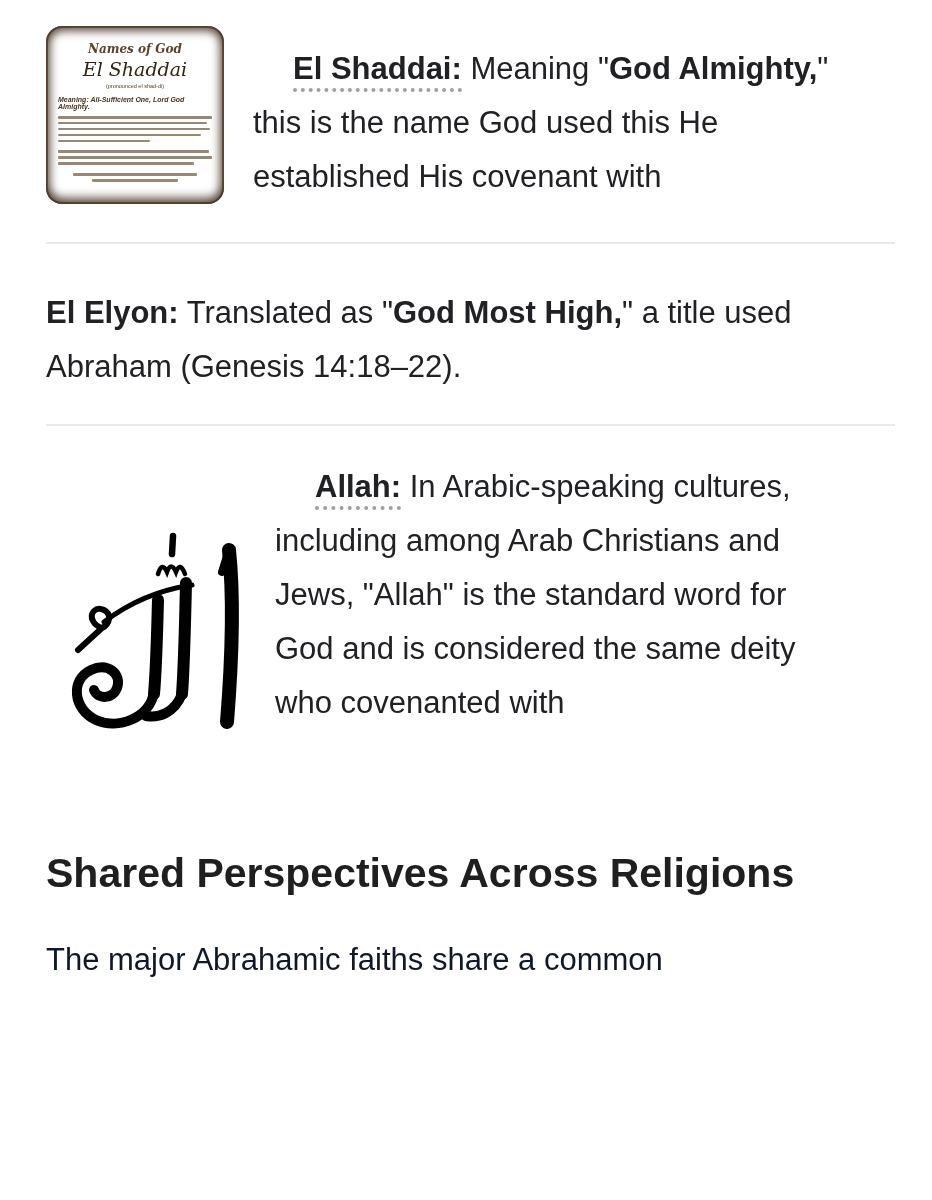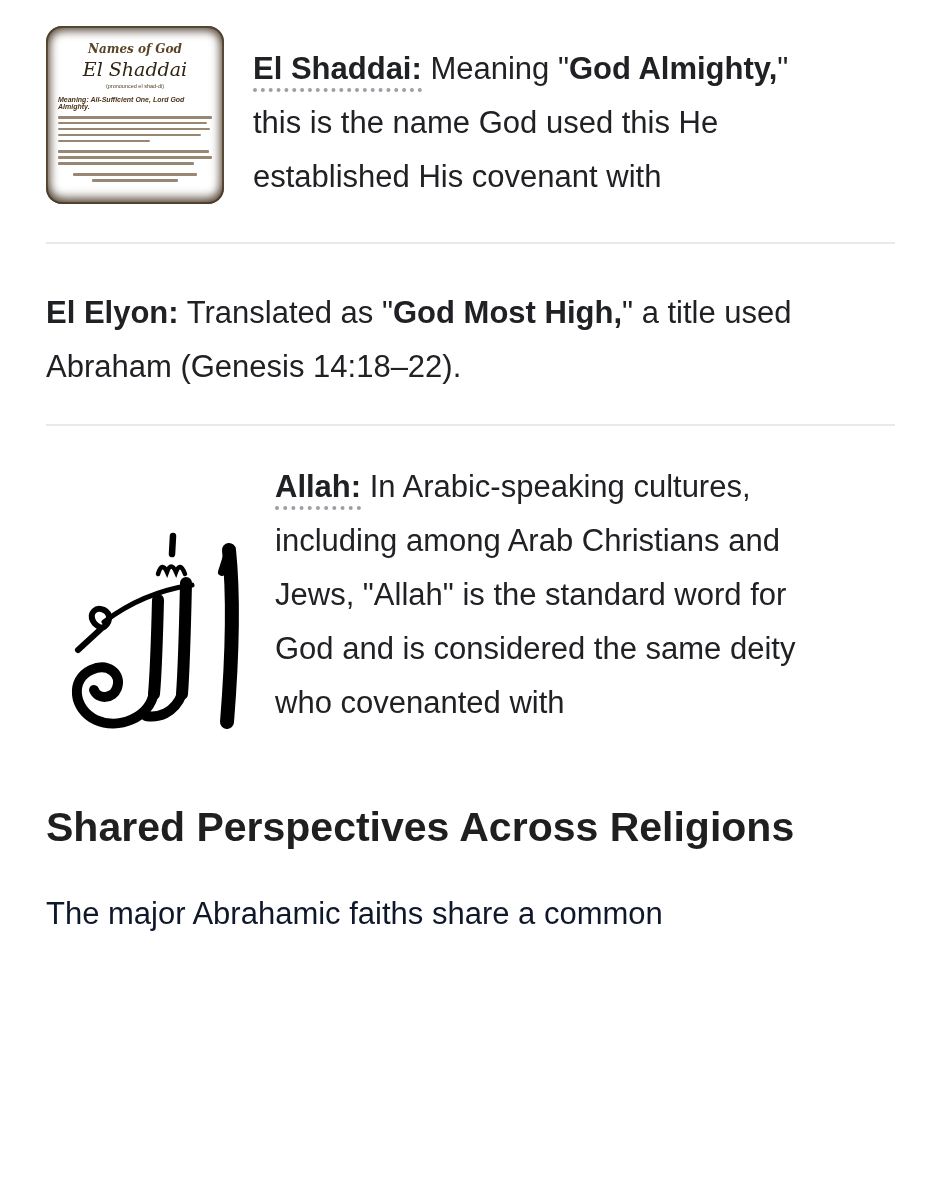--- a/index.html
+++ b/index.html
@@ -9,21 +9,21 @@
     color: #202124;
   }
   .page { padding: 24px 37px 0 46px; }
 
   
   .entry-row { display: flex; align-items: flex-end; }
   .entry-text { font-size: 31px; line-height: 54px; color: #202124; }
   .entry-text .line { white-space: nowrap; }
   .entry-col { margin-top: 6px; }
   b.term { font-weight: 700; }
-  .dotted { border-bottom: 4px dotted #9aa0a6; padding-bottom: 2px; }
+  .dotted { border-bottom: 4px dotted #9aa0a6; padding-bottom: 2px; margin-left: 40px; }
 
   .divider { border: none; border-top: 2px solid #e8e8ee; }
   .divider-1 { margin: 38px 0 42px 0; }
   .divider-2 { margin: 30px 0 28px 0; }
 
   
   .parchment {
     width: 178px; height: 178px; flex: 0 0 178px;
     margin-right: 29px; margin-top: 2px;
     background: radial-gradient(ellipse at 50% 42%, #e0c folklore 0%, #dcc08a 0%, #cda365 52%, #b08344 82%, #7c5526 100%);
@@ -56,21 +56,21 @@
   }
   .citation-favicon {
     width: 38px; height: 38px; border-radius: 50%; background: #54575c;
     position: relative; margin-right: 13px; flex: 0 0 38px;
   }
   .citation-favicon .cross-v { position: absolute; left: 17px; top: 6px; width: 5px; height: 26px; background: #d9ad3c; border-radius: 2px; }
   .citation-favicon .cross-h { position: absolute; left: 11px; top: 12px; width: 17px; height: 5px; background: #d9ad3c; border-radius: 2px; }
   .citation-label { font-size: 29px; color: #4d5156; white-space: nowrap; }
 
   
-  .section-heading { font-size: 41px; font-weight: 700; color: #1f1f1f; margin-top: 74px; letter-spacing: 0; }
+  .section-heading { font-size: 41px; font-weight: 700; color: #1f1f1f; margin-top: 120px; letter-spacing: 0; }
   .closing-text { font-size: 31px; line-height: 54px; margin-top: 36px; color: #0f172a; }
   .link-chip {
     display: inline-flex; align-items: center; justify-content: center; vertical-align: middle;
     width: 47px; height: 47px; border-radius: 50%; background: #f1f3f4;
     margin-left: 14px; position: relative; top: -3px; cursor: pointer;
   }
   .link-chip svg { transform: rotate(-45deg); }
 </style>
 </head>
 <body>

